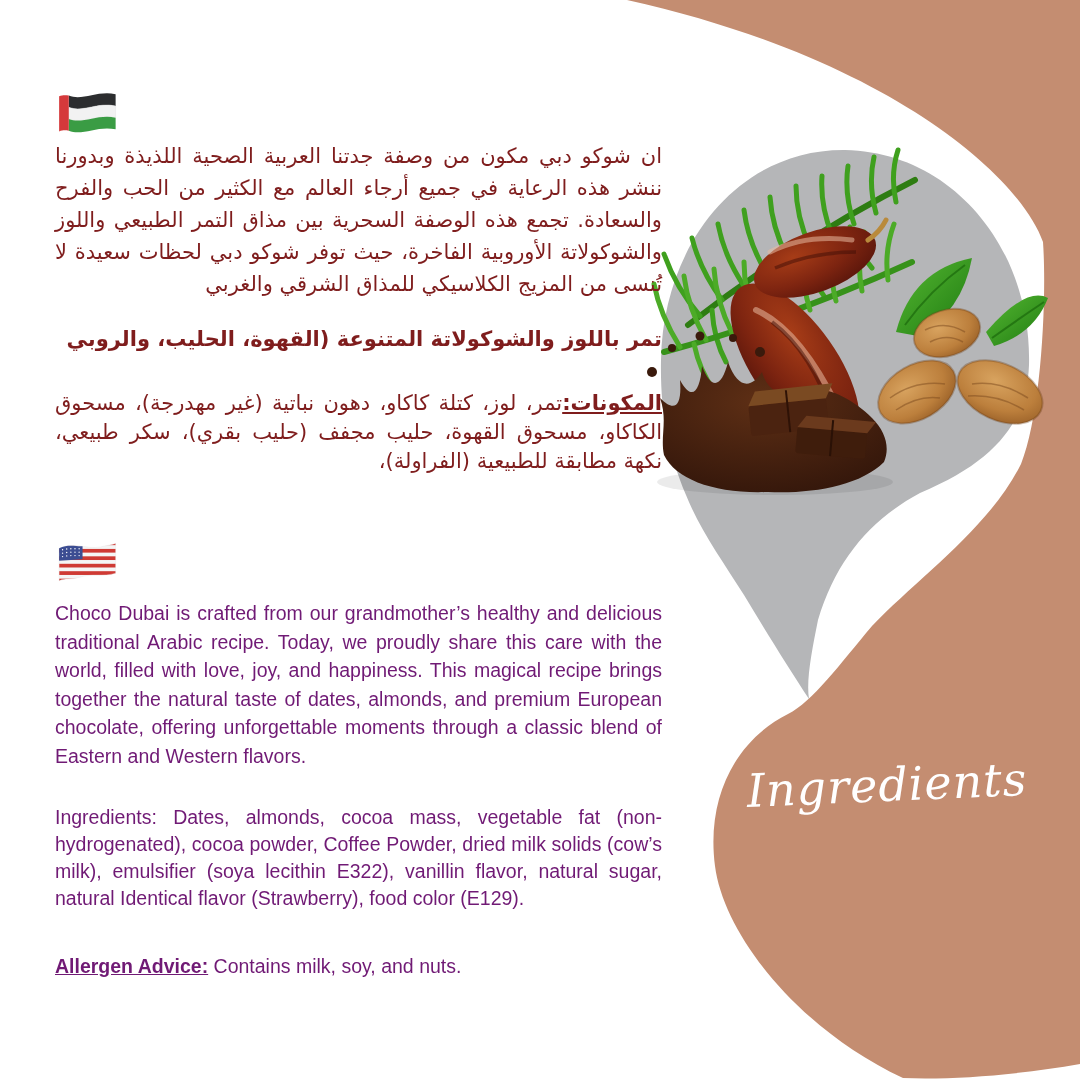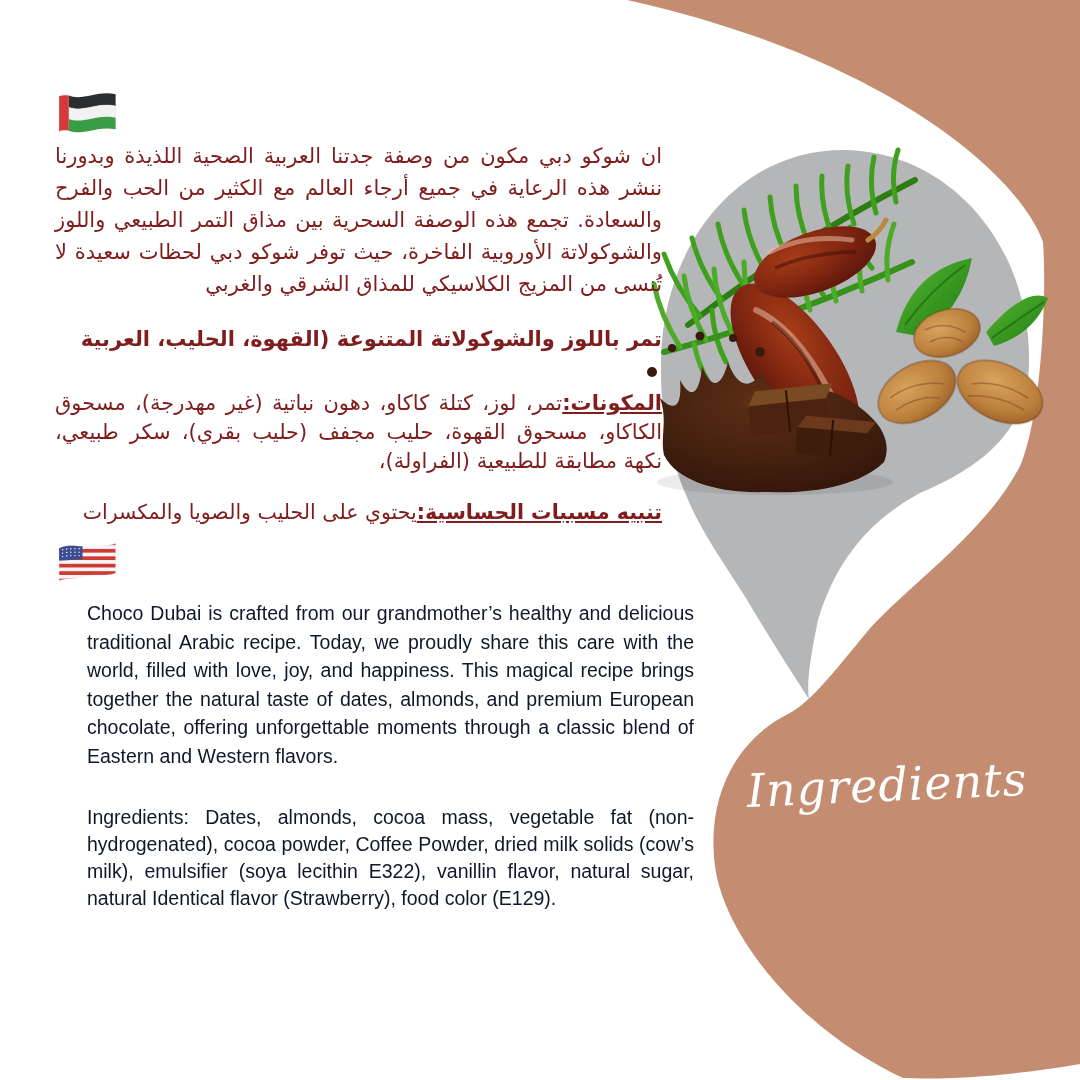--- a/index.html
+++ b/index.html
@@ -4,21 +4,21 @@
 <style>
   html,body{margin:0;padding:0;background:#fff;}
   .page{position:relative;width:1080px;height:1080px;background:#fff;overflow:hidden;}
   .art{position:absolute;left:0;top:0;width:1080px;height:1080px;}
   .txt{position:absolute;left:55px;width:607px;margin:0;}
   .ar{direction:rtl;font-family:"DejaVu Sans",sans-serif;color:#7f1d1d;}
   .ar-intro{top:140px;font-size:21px;line-height:32px;text-align:justify;}
   .ar-heading{top:327px;font-size:21px;font-weight:bold;text-align:right;white-space:nowrap;}
   .ar-ing{top:389px;font-size:21px;line-height:29px;text-align:justify;}
   .ar-allergen{top:500px;font-size:20.5px;text-align:right;white-space:nowrap;}
-  .en{font-family:"Liberation Sans",sans-serif;color:#0f172a;margin-left:32px;}
+  .en{font-family:"Liberation Sans",sans-serif;color:#701a75;}
   .en-intro{top:599px;font-size:19.5px;line-height:28.5px;text-align:justify;}
   .en-heading{top:781px;font-size:19px;font-weight:bold;white-space:nowrap;letter-spacing:-0.1px;}
   .en-ing{top:804px;font-size:19.5px;line-height:27px;text-align:justify;}
   .en-allergen{top:955px;font-size:19.5px;white-space:nowrap;}
   .flag{position:absolute;left:55px;}
   .flag-top{top:90px;}
   .flag-bottom{top:540px;}
   .script-title{position:absolute;left:742px;top:758px;width:290px;margin:0;text-align:center;
     font-family:"DejaVu Serif",serif;font-style:italic;font-size:46px;letter-spacing:1px;
     color:var(--scriptWhite,#fff);transform:rotate(-2.5deg);}
@@ -135,23 +135,22 @@
   <div class="flag flag-top">
     <svg width="62" height="47" viewBox="0 0 90 64" aria-hidden="true">
       <path d="M20,6 C40,14 62,-2 88,4 L88,21 C62,15 40,31 20,23 Z" fill="#2c2d2f"></path>
       <path d="M20,23 C40,31 62,15 88,21 L88,38 C62,32 40,48 20,40 Z" fill="#f2f2f2" stroke="#dcdcdc" stroke-width="0.6"></path>
       <path d="M20,40 C40,48 62,32 88,38 L88,55 C62,49 40,65 20,57 Z" fill="#3a9c44"></path>
       <path d="M6,7 C11,5 15,5 20,6 L20,57 C15,56 11,56 6,58 Z" fill="#d5393b"></path>
     </svg>
   </div>
 
   <p class="txt ar ar-intro">ان شوكو دبي مكون من وصفة جدتنا العربية الصحية اللذيذة وبدورنا ننشر هذه الرعاية في جميع أرجاء العالم مع الكثير من الحب والفرح والسعادة. تجمع هذه الوصفة السحرية بين مذاق التمر الطبيعي واللوز والشوكولاتة الأوروبية الفاخرة، حيث توفر شوكو دبي لحظات سعيدة لا تُنسى من المزيج الكلاسيكي للمذاق الشرقي والغربي</p>
-  <p class="txt ar ar-heading">تمر باللوز والشوكولاتة المتنوعة (القهوة، الحليب، العربية</p>
+  <p class="txt ar ar-heading">تمر باللوز والشوكولاتة المتنوعة (القهوة، الحليب، والروبي</p>
   <p class="txt ar ar-ing"><b>المكونات:</b><span>تمر، لوز، كتلة كاكاو، دهون نباتية (غير مهدرجة)، مسحوق الكاكاو، مسحوق القهوة، حليب مجفف (حليب بقري)، سكر طبيعي، نكهة مطابقة للطبيعية (الفراولة)،</span></p>
-  <p class="txt ar ar-allergen"><b>تنبيه مسببات الحساسية:</b><span>يحتوي على الحليب والصويا والمكسرات</span></p>
 
   <div class="flag flag-bottom">
     <svg width="62" height="47" viewBox="0 0 90 64" aria-hidden="true">
       <defs>
         <pattern id="uspat" width="90" height="10.8" patternUnits="userSpaceOnUse">
           <rect width="90" height="5.4" fill="#cf3a34"></rect>
           <rect y="5.4" width="90" height="5.4" fill="#f5f5f5"></rect>
         </pattern>
       </defs>
       <path d="M6,10 C26,0 48,12 66,8 C74,6 82,5 88,3 L88,46 C70,52 52,46 36,52 C24,56 14,53 6,57 Z" fill="url(#uspat)" stroke="#e3e3e3" stroke-width="0.5"></path>
@@ -171,14 +170,15 @@
           <circle cx="17" cy="21" r="1"></circle>
           <circle cx="23" cy="20.5" r="1"></circle>
           <circle cx="29" cy="20.5" r="1"></circle>
           <circle cx="35" cy="20.5" r="1"></circle>
       </g>
     </svg>
   </div>
 
   <p class="txt en en-intro">Choco Dubai is crafted from our grandmother’s healthy and delicious traditional Arabic recipe. Today, we proudly share this care with the world, filled with love, joy, and happiness. This magical recipe brings together the natural taste of dates, almonds, and premium European chocolate, offering unforgettable moments through a classic blend of Eastern and Western flavors.</p>
   <p class="txt en en-ing">Ingredients: Dates, almonds, cocoa mass, vegetable fat (non-hydrogenated), cocoa powder, Coffee Powder, dried milk solids (cow’s milk), emulsifier (soya lecithin E322), vanillin flavor, natural sugar, natural Identical flavor (Strawberry), food color (E129).</p>
+  <p class="txt en en-allergen"><b>Allergen Advice:</b><span> Contains milk, soy, and nuts.</span></p>
 
 </div>
 
 </body></html>

